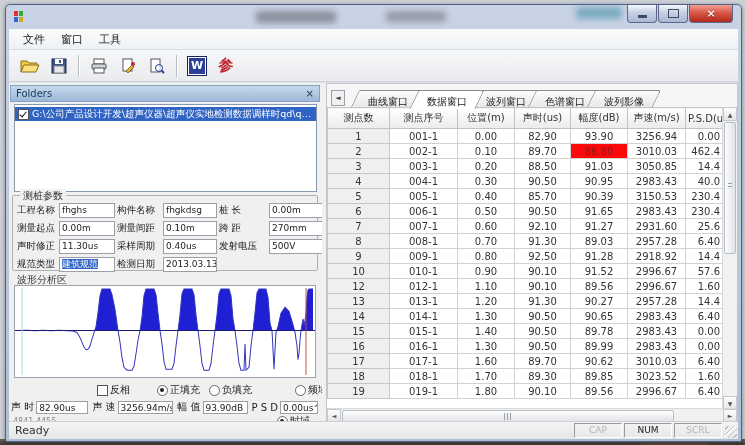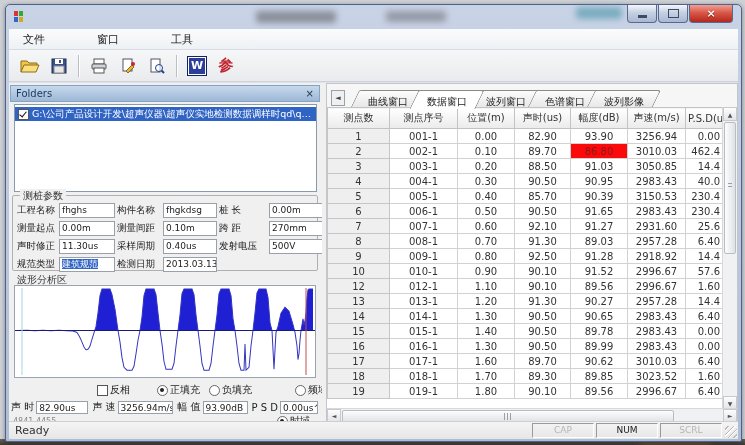--- a/index.html
+++ b/index.html
@@ -26,21 +26,21 @@
   .blur{position:absolute;filter:blur(3px);border-radius:3px;}
   .winbtns{position:absolute;right:8px;top:0;display:flex;}
   .winbtn{width:28px;height:17px;border:1px solid #59688c;border-top:none;border-radius:0 0 4px 4px;
     background:linear-gradient(#f4f7fb,#c6d0e2 45%,#a9b8d2);display:flex;align-items:center;justify-content:center;margin-left:1px;}
   .winbtn.close{width:42px;background:linear-gradient(#f0a094,#d9584a 45%,#b3281c);}
   .glyph-min{width:9px;height:3px;background:#3c4a66;margin-top:6px;}
   .glyph-max{width:9px;height:7px;border:1.5px solid #3c4a66;background:transparent;}
   .glyph-close{color:#fff;font-size:11px;font-weight:bold;text-shadow:0 1px 1px #7a1a10;line-height:15px;}
 
   .menubar{position:absolute;left:3px;right:3px;top:24px;height:21px;background:linear-gradient(#fafbfc,#eef1f5);
-    border-bottom:1px solid #d8dce2;display:flex;align-items:center;padding-left:6px;box-sizing:border-box;gap:36px;}
+    border-bottom:1px solid #d8dce2;display:flex;align-items:center;padding-left:6px;box-sizing:border-box;}
   .menu-item{font-size:11px;color:#222;padding:2px 8px;}
 
   .toolbar{position:absolute;left:3px;right:3px;top:45px;height:32px;background:linear-gradient(#f6f7f8,#e9ebee);
     border-bottom:1px solid #cfd3d8;display:flex;align-items:center;padding-left:8px;box-sizing:border-box;}
   .tbtn{width:26px;height:24px;display:flex;align-items:center;justify-content:center;margin-right:3px;}
   .tsep{width:1px;height:22px;background:#b9bec5;border-right:1px solid #fff;margin:0 6px 0 3px;}
   .word-box{width:18px;height:18px;background:#2b3f9a;border:1px solid #16225f;box-shadow:inset 0 0 0 1px #fff;
     color:#fff;font-size:11px;font-weight:bold;display:flex;align-items:center;justify-content:center;}
   .can-char{color:#c2232f;font-size:15px;font-weight:bold;}
 
@@ -139,21 +139,21 @@
     border:1px solid #b8bdc4;border-radius:2px;}
   .hs-grip{position:absolute;left:50%;top:2px;width:8px;height:7px;margin-left:-4px;
     background:repeating-linear-gradient(90deg,#9aa0a8 0 1px,transparent 1px 3px);}
 
   
   .statusbar{position:absolute;left:3px;right:3px;bottom:2px;height:17px;background:linear-gradient(#f4f4f4,#e6e6e6);
     border-top:1px solid #cfcfcf;font-size:11px;color:#333;}
   .status-msg{position:absolute;left:6px;top:2px;}
   .indicators{position:absolute;right:16px;top:1px;display:flex;}
   .ind{min-width:26px;height:13px;border:1px solid;border-color:#9a9a9a #fff #fff #9a9a9a;
-    font-size:9px;text-align:center;line-height:13px;margin-left:2px;color:#b5b5b5;padding:0 17px;}
+    font-size:9px;text-align:center;line-height:13px;margin-left:2px;color:#b5b5b5;padding:0 10px;}
   .ind.active{color:#222;}
   .resize-grip{position:absolute;right:1px;bottom:1px;width:12px;height:12px;
     background:repeating-linear-gradient(135deg,transparent 0 2px,#b9b9b9 2px 3px,#fff 3px 4px);}
 </style>
 </head>
 <body>
 
 <div class="desktop">
   <div class="taskbar-strip"></div>
   <div class="desk-blob" style="left:640px;bottom:0;width:70px;height:8px;background:#7a5c3a;"></div>

